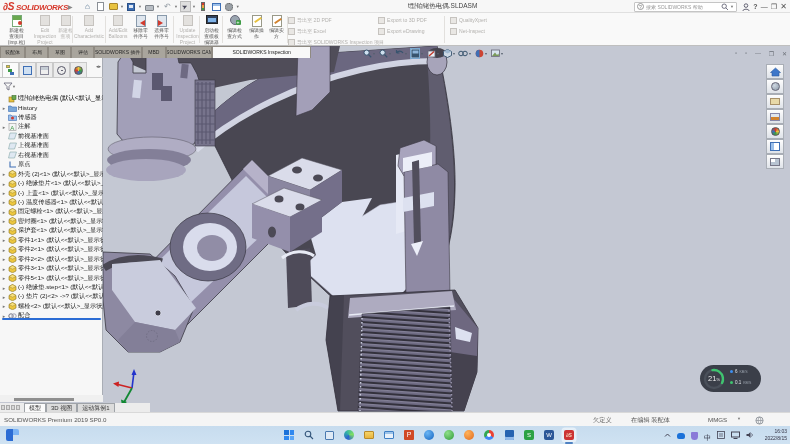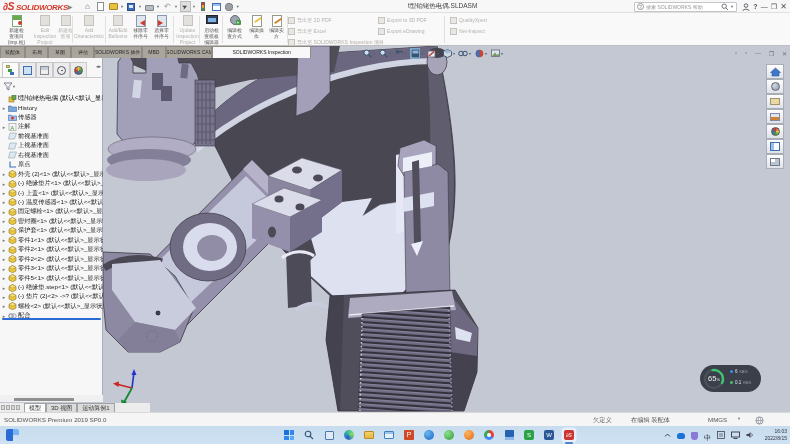--- a/index.html
+++ b/index.html
@@ -306,21 +306,21 @@
           <div style="width:10px;height:8px;background:#fff;border:0.8px solid #778;box-shadow:inset -4px -3px #b8c4d2;"></div>
         </div>
       </div>
 
     <div id="gauge" class="abs">
       <div class="pct">
         <svg width="24" height="24">
           <circle cx="12" cy="12" r="9" fill="none" stroke="#4a505a" stroke-width="2.4"></circle>
           <circle cx="12" cy="12" r="9" fill="none" stroke="#3fc46f" stroke-width="2.4" stroke-dasharray="19.8 36.7" stroke-linecap="round" transform="rotate(-100 12 12)"></circle>
         </svg>
-        <div class="num"><span>65</span><small>%</small></div>
+        <div class="num"><span>21</span><small>%</small></div>
       </div>
       <div class="grow" style="top:4px;">
         <span class="dot" style="background:#3d8ef0;"></span>
           <span>6</span>
           <small>KB/S</small>
       </div>
       <div class="grow" style="top:15px;">
         <span class="dot" style="background:#3fc46f;"></span>
           <span>0.1</span>
           <small>KB/S</small>

